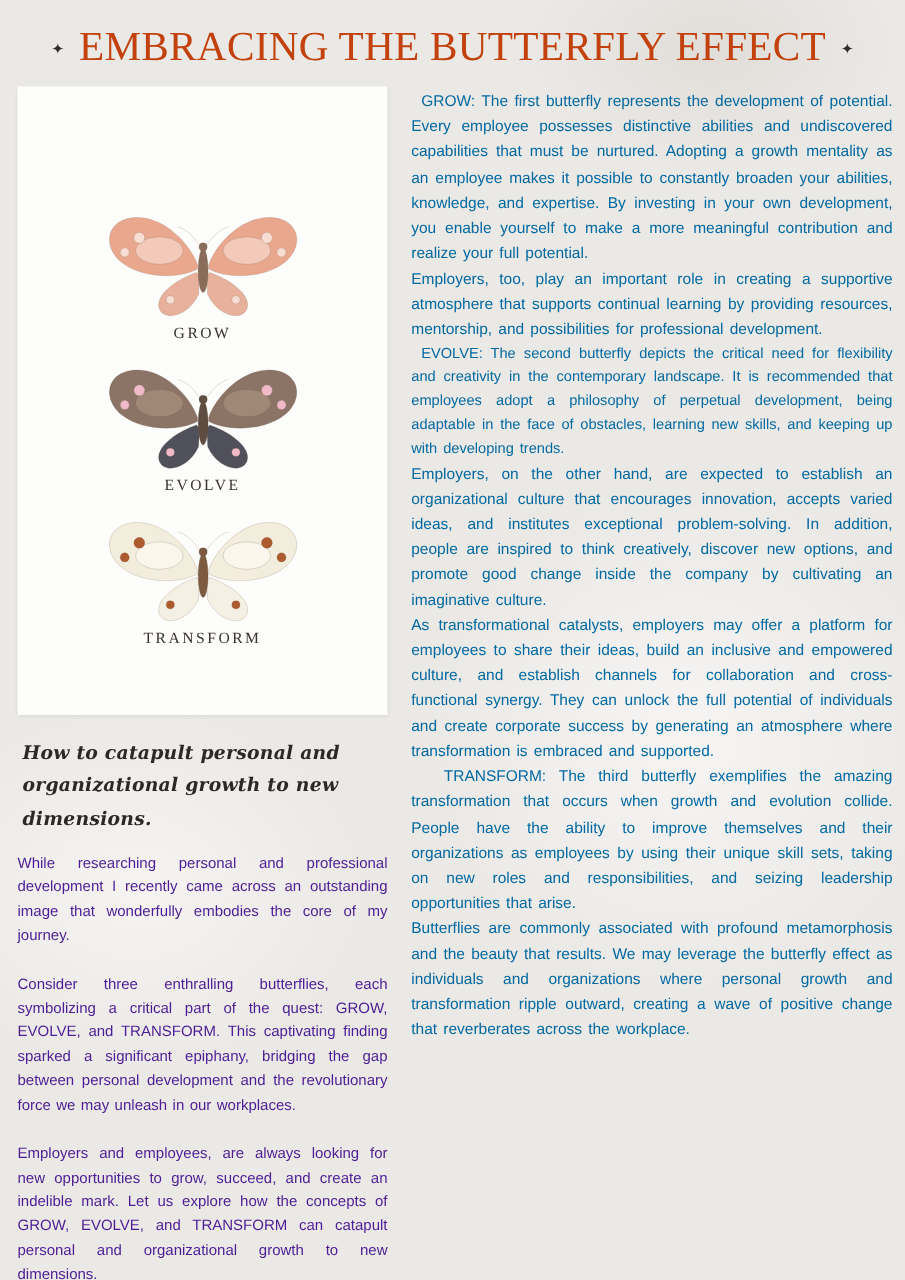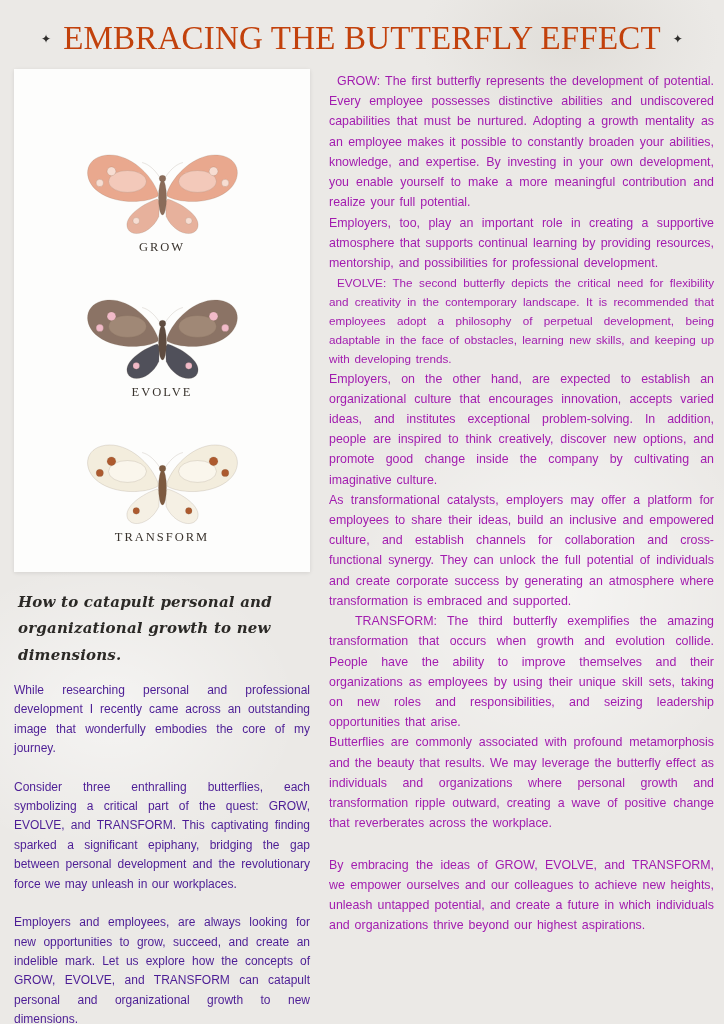--- a/index.html
+++ b/index.html
@@ -29,22 +29,21 @@
 
   .columns { display:flex; padding:0 10px 0 14px; position:relative; }
   .col-left { width:296px; flex:none; }
   .col-right { flex:1; margin-left:19px; padding-top:2px; }
 
   
   .image-card {
     width:296px; height:503px; background:#fdfdfc;
     box-shadow:0 1px 4px rgba(0,0,0,0.10);
     display:flex; flex-direction:column; align-items:center;
-    padding-top:73px;
-    gap:23px;
+    padding-top:92px;
   }
   .bfly-block { display:flex; flex-direction:column; align-items:center; margin-bottom:9px; }
   .bfly { display:block; }
   .bfly path, .bfly ellipse, .bfly circle { stroke:rgba(110,90,70,0.22); stroke-width:1; }
   .bfly .ant { fill:none; stroke-width:1.6; }
   .bfly-label {
     font-family:"Liberation Serif", serif; font-size:12.5px;
     letter-spacing:2px; color:#39332d; margin-top:3px;
   }
 
@@ -59,21 +58,21 @@
   }
 
   
   .right-heading {
     text-align:center; font-weight:700; font-size:10.5px;
     letter-spacing:4.5px; line-height:2; color:#2f2e2c;
     margin:4px 6px 12px; word-spacing:2px;
   }
   .col-right p.body-text {
     font-size:12.4px; line-height:1.63; text-align:justify;
-    color:#a21caf; word-spacing:1.5px;
+    color:#0369a1; word-spacing:1.5px;
   }
   .col-right p.small { font-size:11.7px; }
   .ind-sm { text-indent:8px; }
   .ind-lg { text-indent:26px; }
   .gap-before { margin-top:21px; }
 </style>
 </head>
 <body>
 
 <div class="page">
@@ -204,17 +203,16 @@
 
     <div class="col-right">
 
       <p class="body-text ind-sm">GROW: The first butterfly represents the development of potential. Every employee possesses distinctive abilities and undiscovered capabilities that must be nurtured. Adopting a growth mentality as an employee makes it possible to constantly broaden your abilities, knowledge, and expertise. By investing in your own development, you enable yourself to make a more meaningful contribution and realize your full potential.</p>
       <p class="body-text">Employers, too, play an important role in creating a supportive atmosphere that supports continual learning by providing resources, mentorship, and possibilities for professional development.</p>
       <p class="body-text small ind-sm">EVOLVE: The second butterfly depicts the critical need for flexibility and creativity in the contemporary landscape. It is recommended that employees adopt a philosophy of perpetual development, being adaptable in the face of obstacles, learning new skills, and keeping up with developing trends.</p>
       <p class="body-text">Employers, on the other hand, are expected to establish an organizational culture that encourages innovation, accepts varied ideas, and institutes exceptional problem-solving. In addition, people are inspired to think creatively, discover new options, and promote good change inside the company by cultivating an imaginative culture.</p>
       <p class="body-text">As transformational catalysts, employers may offer a platform for employees to share their ideas, build an inclusive and empowered culture, and establish channels for collaboration and cross-functional synergy. They can unlock the full potential of individuals and create corporate success by generating an atmosphere where transformation is embraced and supported.</p>
       <p class="body-text ind-lg">TRANSFORM: The third butterfly exemplifies the amazing transformation that occurs when growth and evolution collide. People have the ability to improve themselves and their organizations as employees by using their unique skill sets, taking on new roles and responsibilities, and seizing leadership opportunities that arise.</p>
       <p class="body-text">Butterflies are commonly associated with profound metamorphosis and the beauty that results. We may leverage the butterfly effect as individuals and organizations where personal growth and transformation ripple outward, creating a wave of positive change that reverberates across the workplace.</p>
-      <p class="body-text gap-before">By embracing the ideas of GROW, EVOLVE, and TRANSFORM, we empower ourselves and our colleagues to achieve new heights, unleash untapped potential, and create a future in which individuals and organizations thrive beyond our highest aspirations.</p>
     </div>
 
   </div>
 </div>
 
 </body></html>

